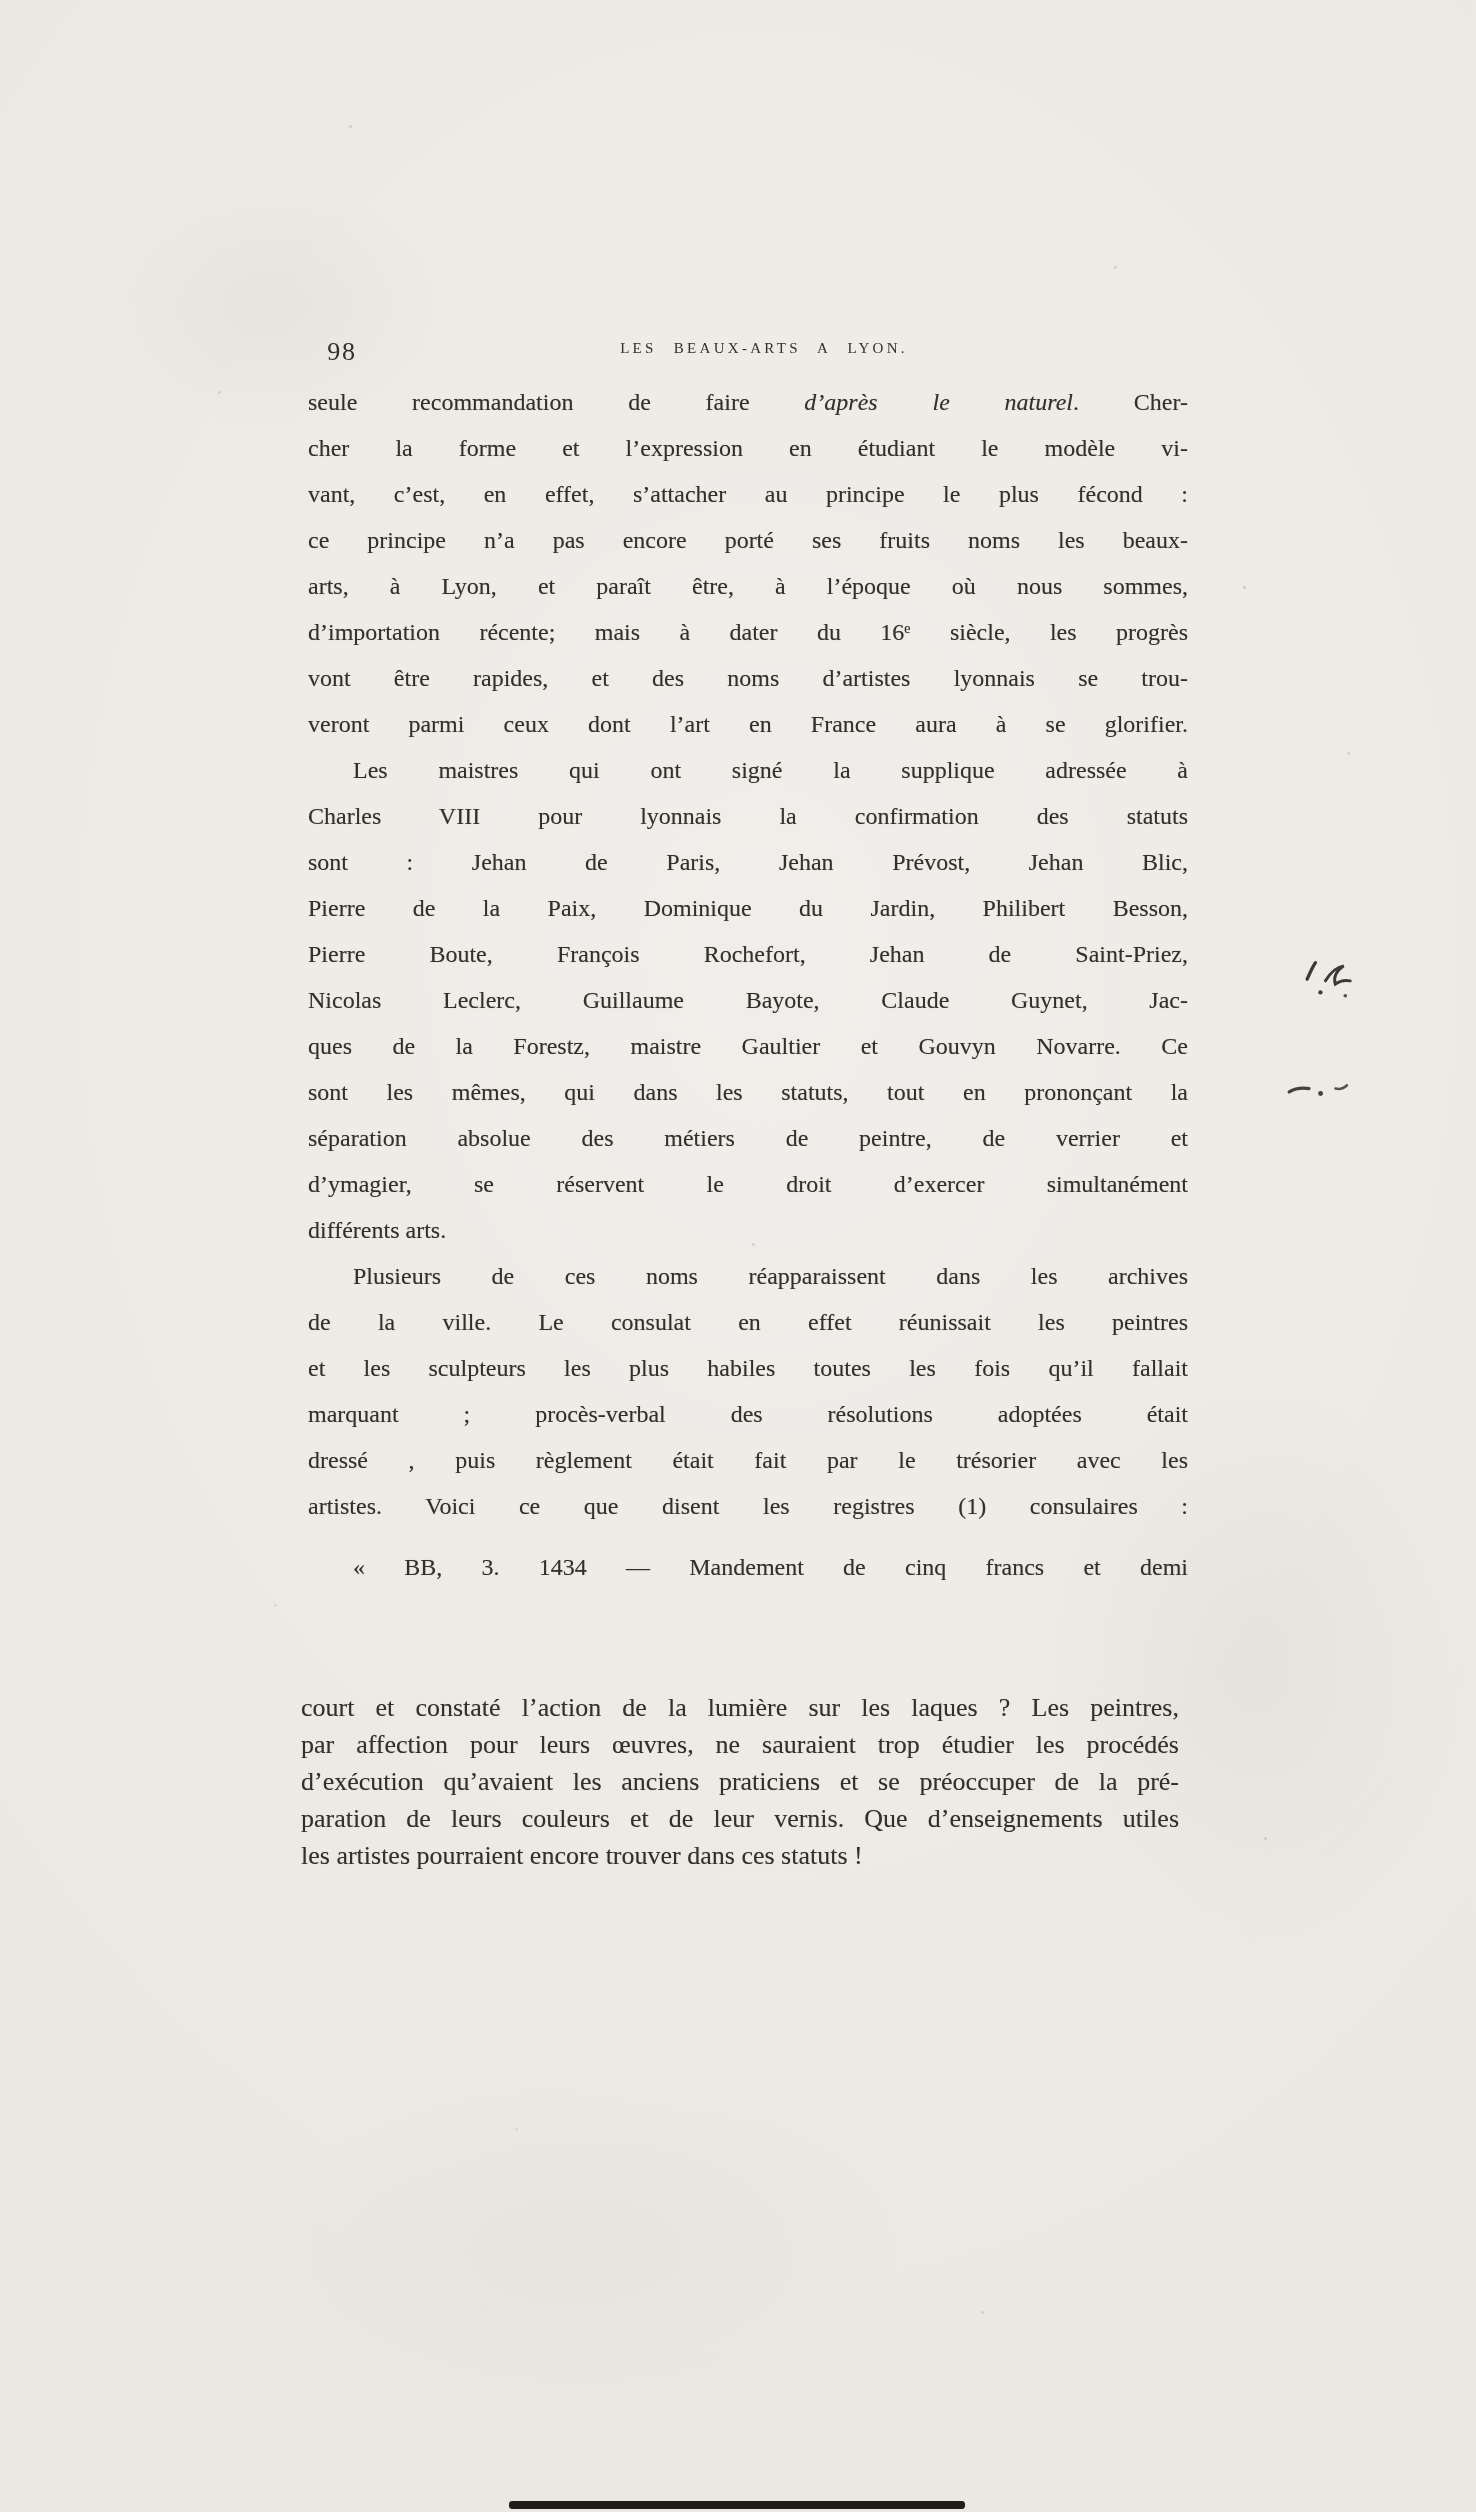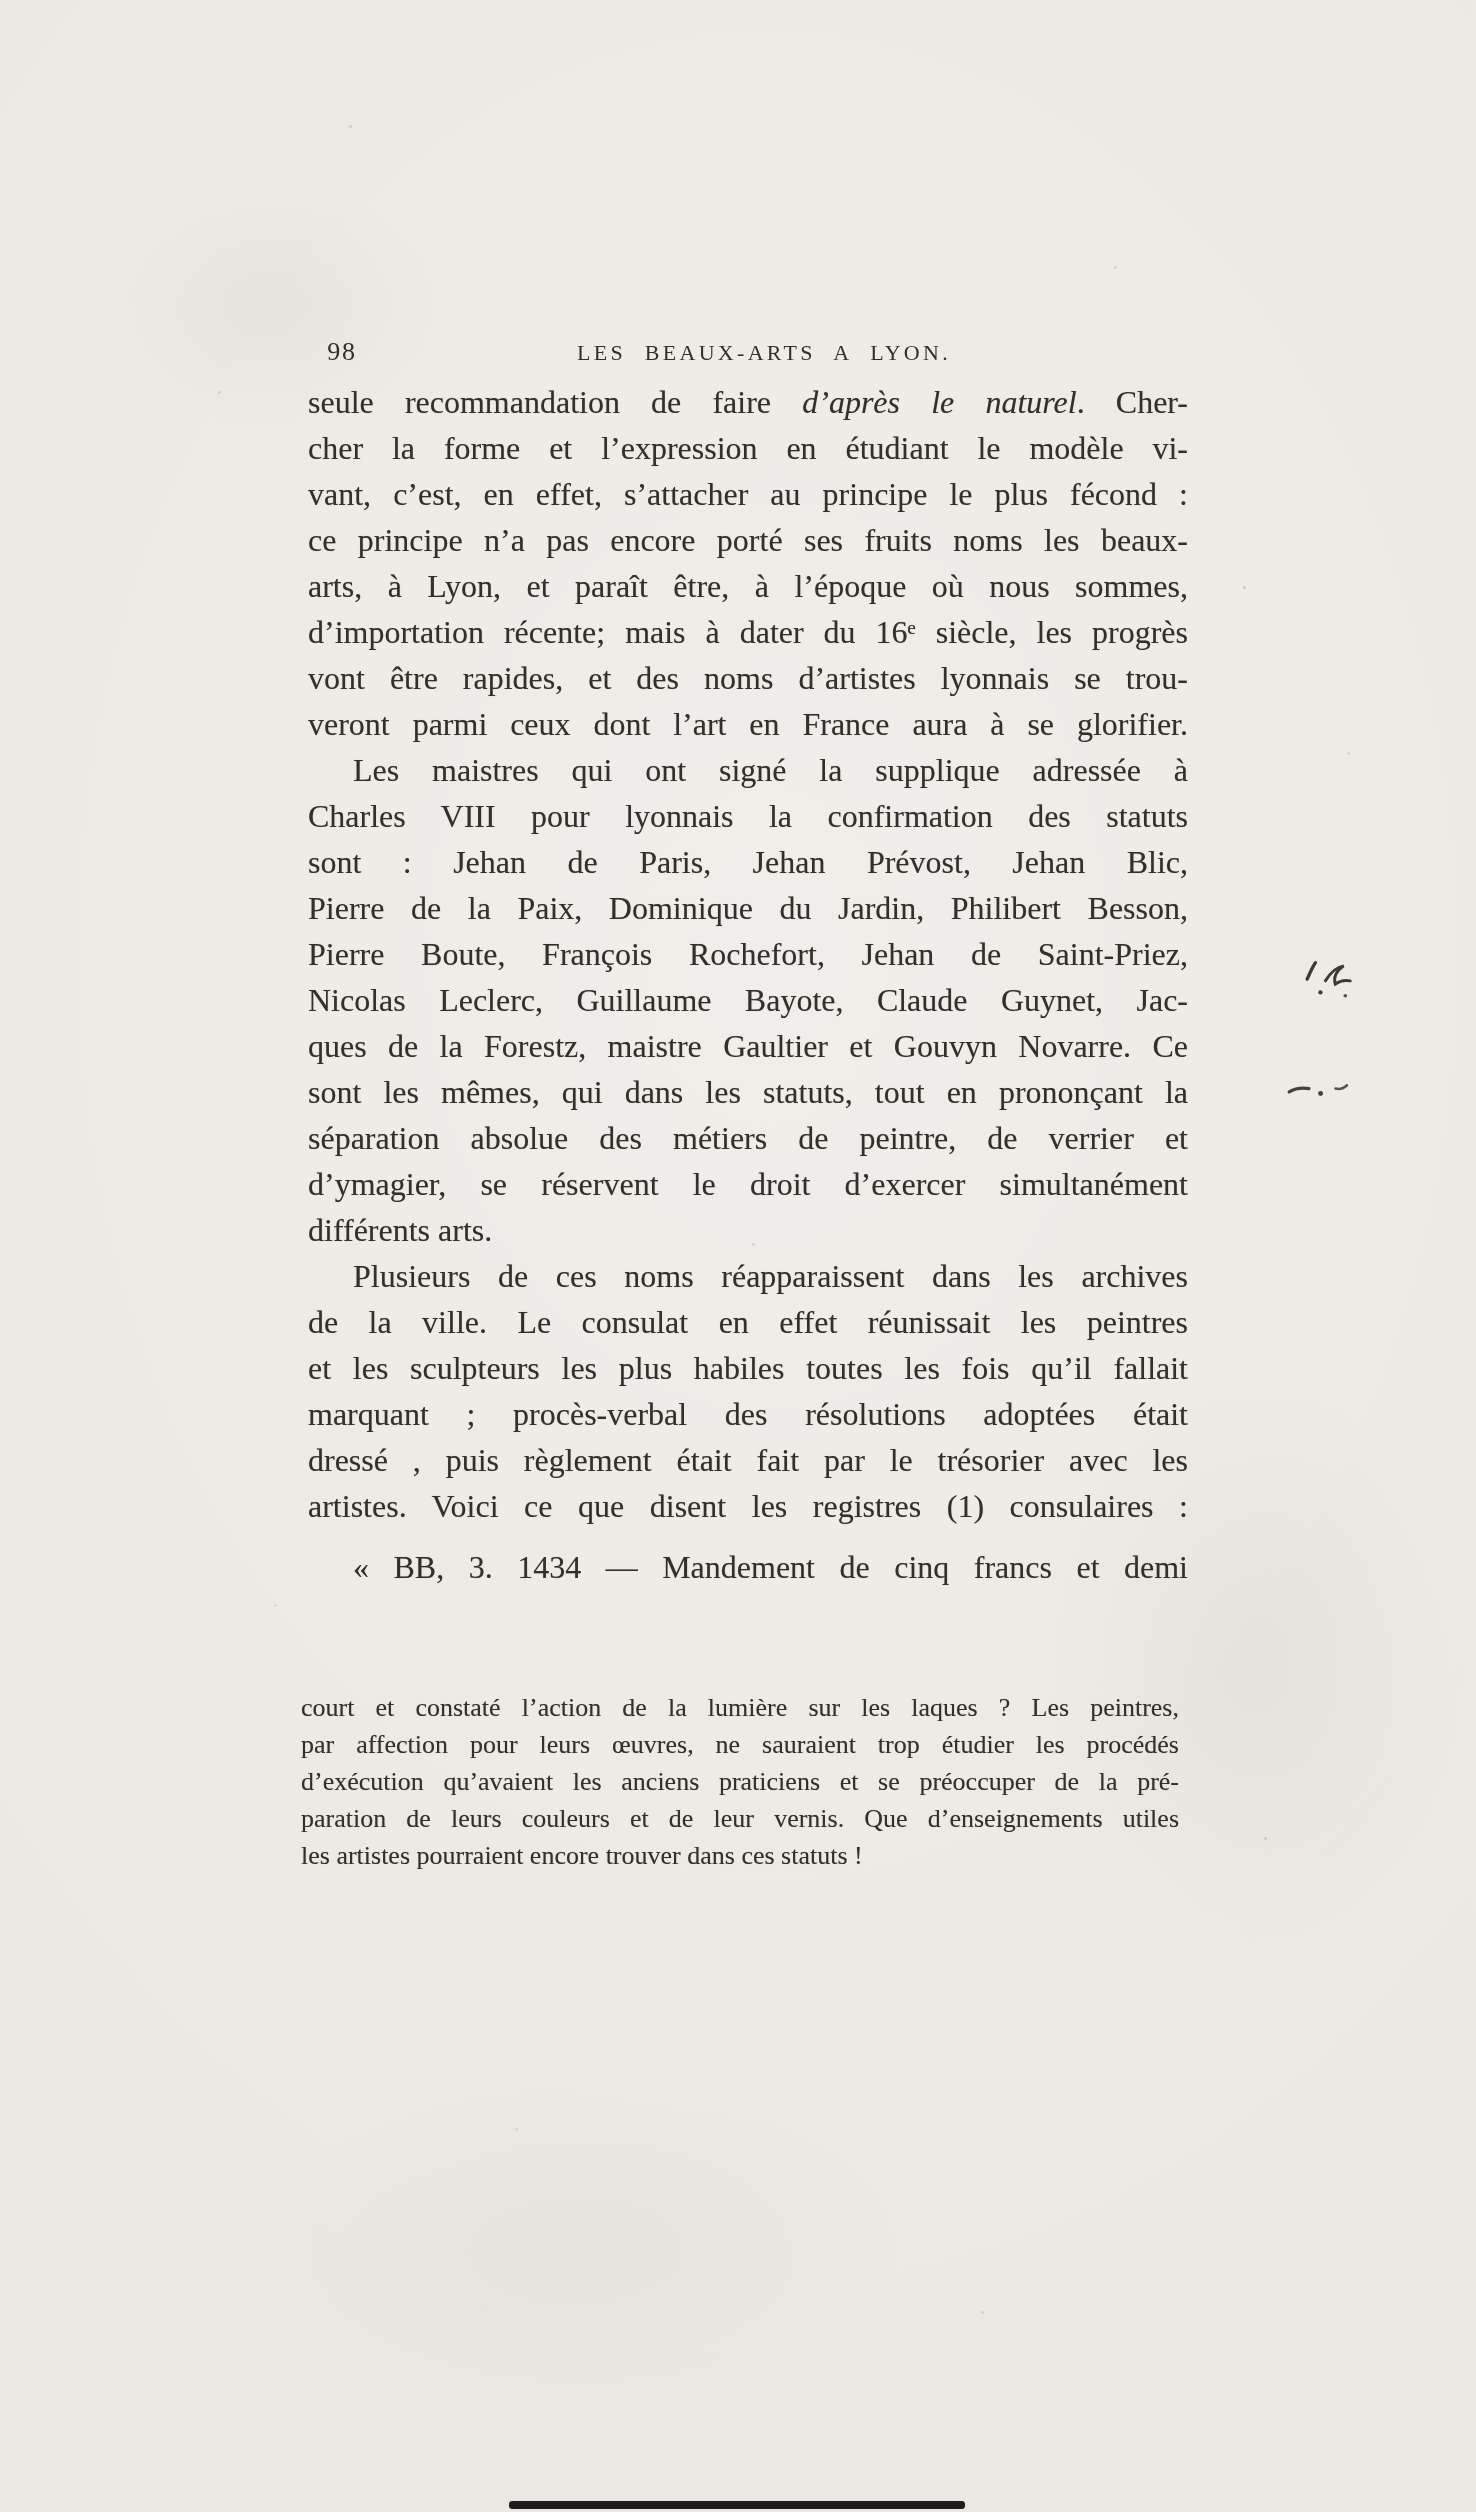--- a/index.html
+++ b/index.html
@@ -32,27 +32,27 @@
   .header-row{
     position:absolute; left:324px; top:334px; width:880px; height:40px;
   }
   .page-number{
     position:absolute; left:3.3px; top:3.3px;
     font-size:26px; letter-spacing:1.7px; color:var(--ink);
   }
   .running-title{
     position:absolute; left:0; right:0; top:5.8px;
     text-align:center;
-    font-size:22px; letter-spacing:3.3px; word-spacing:10px;
+    font-size:15px; letter-spacing:3.3px; word-spacing:10px;
     color:var(--ink);
   }
 
   .body-text{
     position:absolute; left:308px; top:379px; width:880px;
-    font-size:32px; line-height:46px;
+    font-size:24px; line-height:46px;
     text-shadow:0 0 0.8px rgba(50,45,38,0.35);
   }
   .footnote-text{
     position:absolute; left:301px; top:1689px; width:878px;
     font-size:26px; line-height:37px;
     text-shadow:0 0 0.8px rgba(50,45,38,0.3);
   }
   .line{
     text-align:justify;
     text-align-last:justify;

